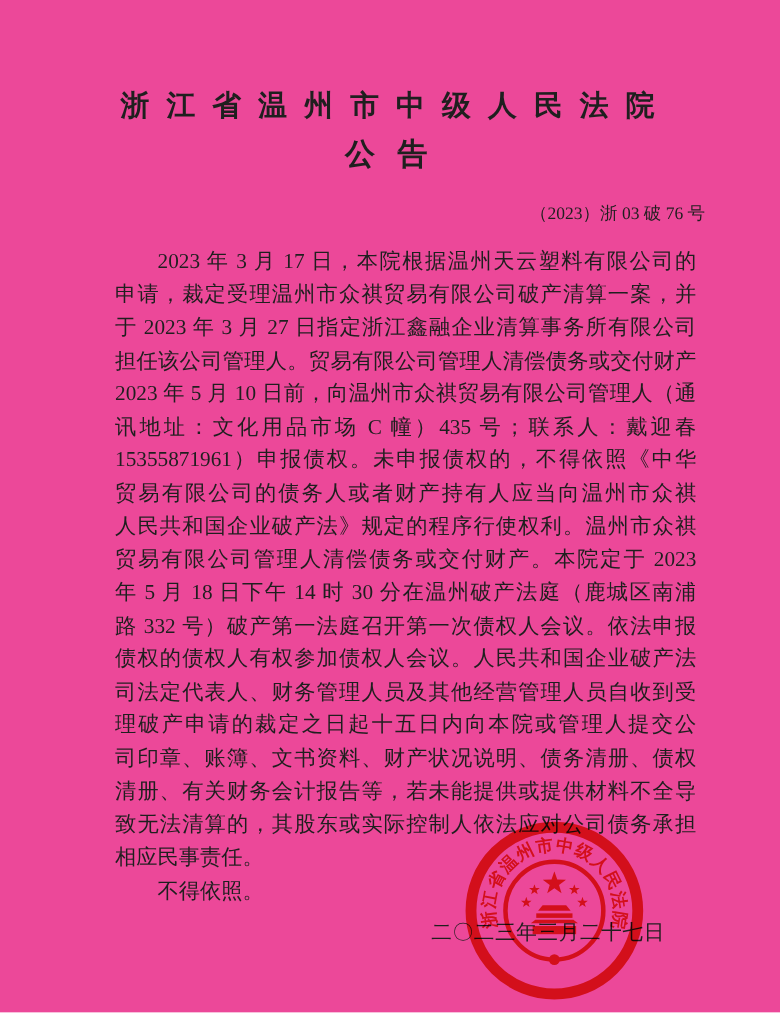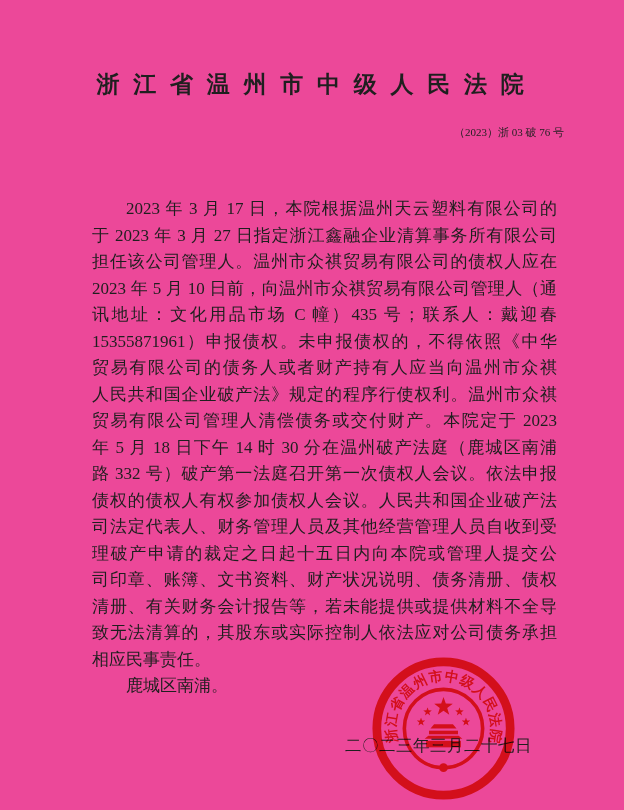--- a/index.html
+++ b/index.html
@@ -32,21 +32,21 @@
     font-size: 24px;
     font-weight: bold;
     letter-spacing: 6px;
     line-height: 26px;
     white-space: nowrap;
   }
   .case-number {
     margin-top: 24px;
     text-align: right;
     padding-right: 60px;
-    font-size: 11px;
+    font-size: 14px;
     line-height: 22px;
     white-space: nowrap;
   }
   .body-block {
     position: absolute;
     left: 92px;
     top: 196px;
     width: 465px;
   }
   .body-line {
@@ -90,43 +90,45 @@
     height: 100%;
   }
 </style>
 </head>
 <body>
 
 <div class="page">
 
   <div class="title-line1">浙 江 省 温 州 市 中 级 人 民 法 院</div>
 
+  <div class="title-line2">公 告</div>
 
   <div class="case-number">（2023）浙 03 破 76 号</div>
 
   <div class="body-block">
     <div class="body-line indent">2023 年 3 月 17 日，本院根据温州天云塑料有限公司的</div>
+    <div class="body-line">申请，裁定受理温州市众祺贸易有限公司破产清算一案，并</div>
     <div class="body-line">于 2023 年 3 月 27 日指定浙江鑫融企业清算事务所有限公司</div>
-    <div class="body-line">担任该公司管理人。温州市众祺贸易有限公司的债权人应在</div>
+    <div class="body-line">担任该公司管理人。贸易有限公司管理人清偿债务或交付财产</div>
     <div class="body-line">2023 年 5 月 10 日前，向温州市众祺贸易有限公司管理人（通</div>
     <div class="body-line">讯地址：文化用品市场 C 幢）435 号；联系人：戴迎春</div>
     <div class="body-line">15355871961）申报债权。未申报债权的，不得依照《中华</div>
     <div class="body-line">贸易有限公司的债务人或者财产持有人应当向温州市众祺</div>
     <div class="body-line">人民共和国企业破产法》规定的程序行使权利。温州市众祺</div>
     <div class="body-line">贸易有限公司管理人清偿债务或交付财产。本院定于 2023</div>
     <div class="body-line">年 5 月 18 日下午 14 时 30 分在温州破产法庭（鹿城区南浦</div>
     <div class="body-line">路 332 号）破产第一法庭召开第一次债权人会议。依法申报</div>
     <div class="body-line">债权的债权人有权参加债权人会议。人民共和国企业破产法</div>
     <div class="body-line">司法定代表人、财务管理人员及其他经营管理人员自收到受</div>
     <div class="body-line">理破产申请的裁定之日起十五日内向本院或管理人提交公</div>
     <div class="body-line">司印章、账簿、文书资料、财产状况说明、债务清册、债权</div>
     <div class="body-line">清册、有关财务会计报告等，若未能提供或提供材料不全导</div>
     <div class="body-line">致无法清算的，其股东或实际控制人依法应对公司债务承担</div>
     <div class="body-line no-just">相应民事责任。</div>
-    <div class="body-line indent no-just">鹿城区南浦。</div>
+    <div class="body-line indent no-just">不得依照。</div>
   </div>
 
   <div class="doc-date">二〇二三年三月二十七日</div>
 
   <div class="seal">
     <svg viewBox="0 0 200 200" xmlns="http://www.w3.org/2000/svg">
       <defs>
         <symbol id="star" viewBox="-10 -10 20 20">
           <polygon points="0,-10 2.35,-3.24 9.51,-3.09 3.8,1.24 5.88,8.09 0,4 -5.88,8.09 -3.8,1.24 -9.51,-3.09 -2.35,-3.24" fill="#e2241c"></polygon>
         </symbol>

